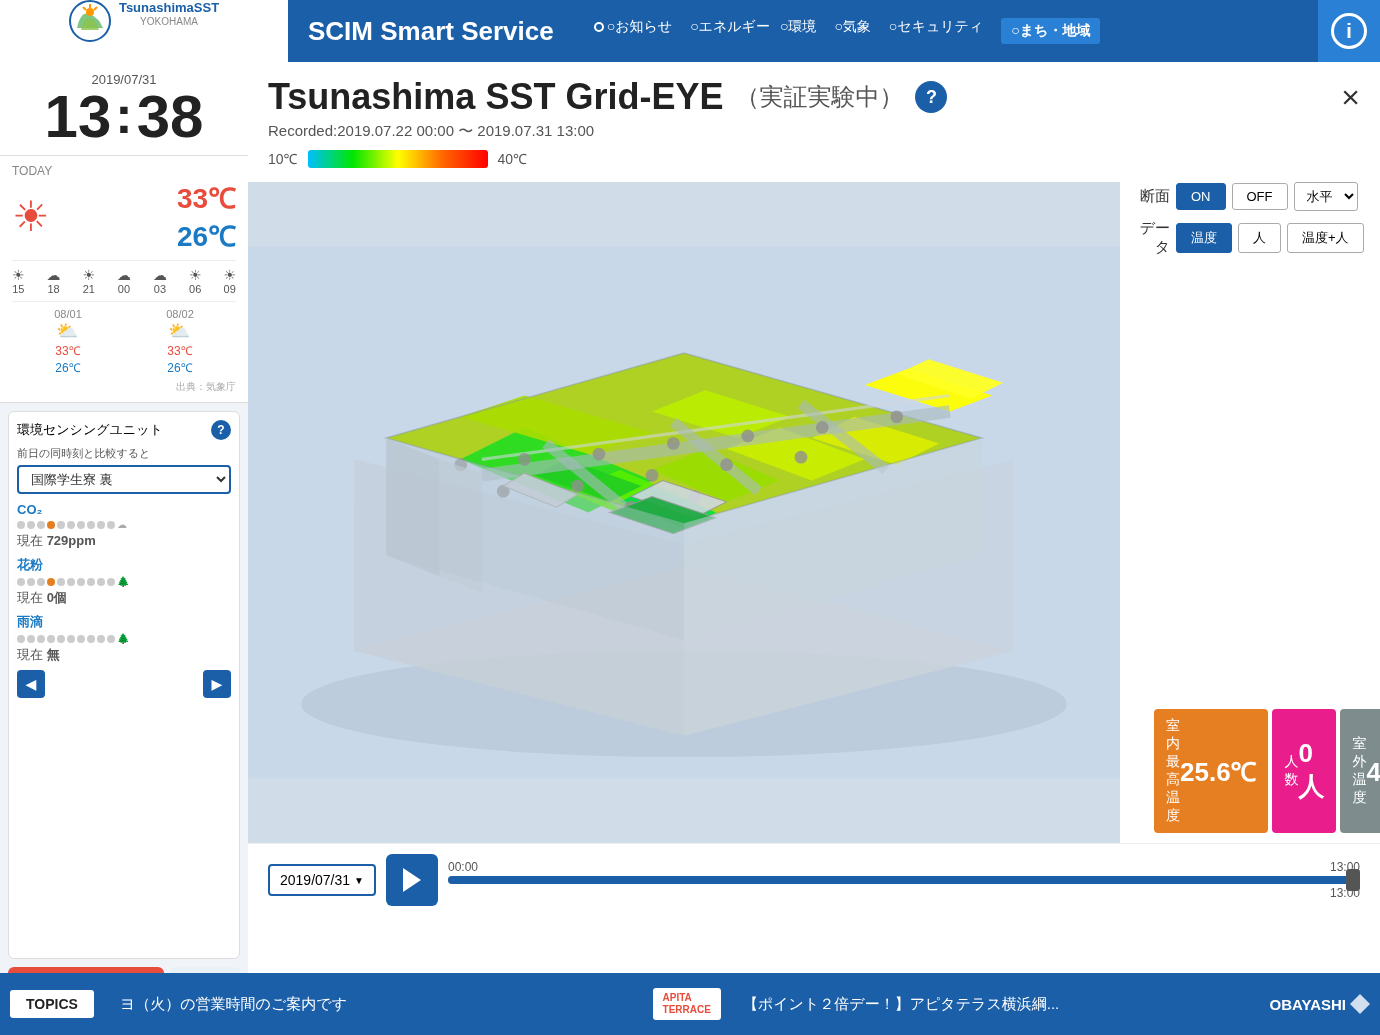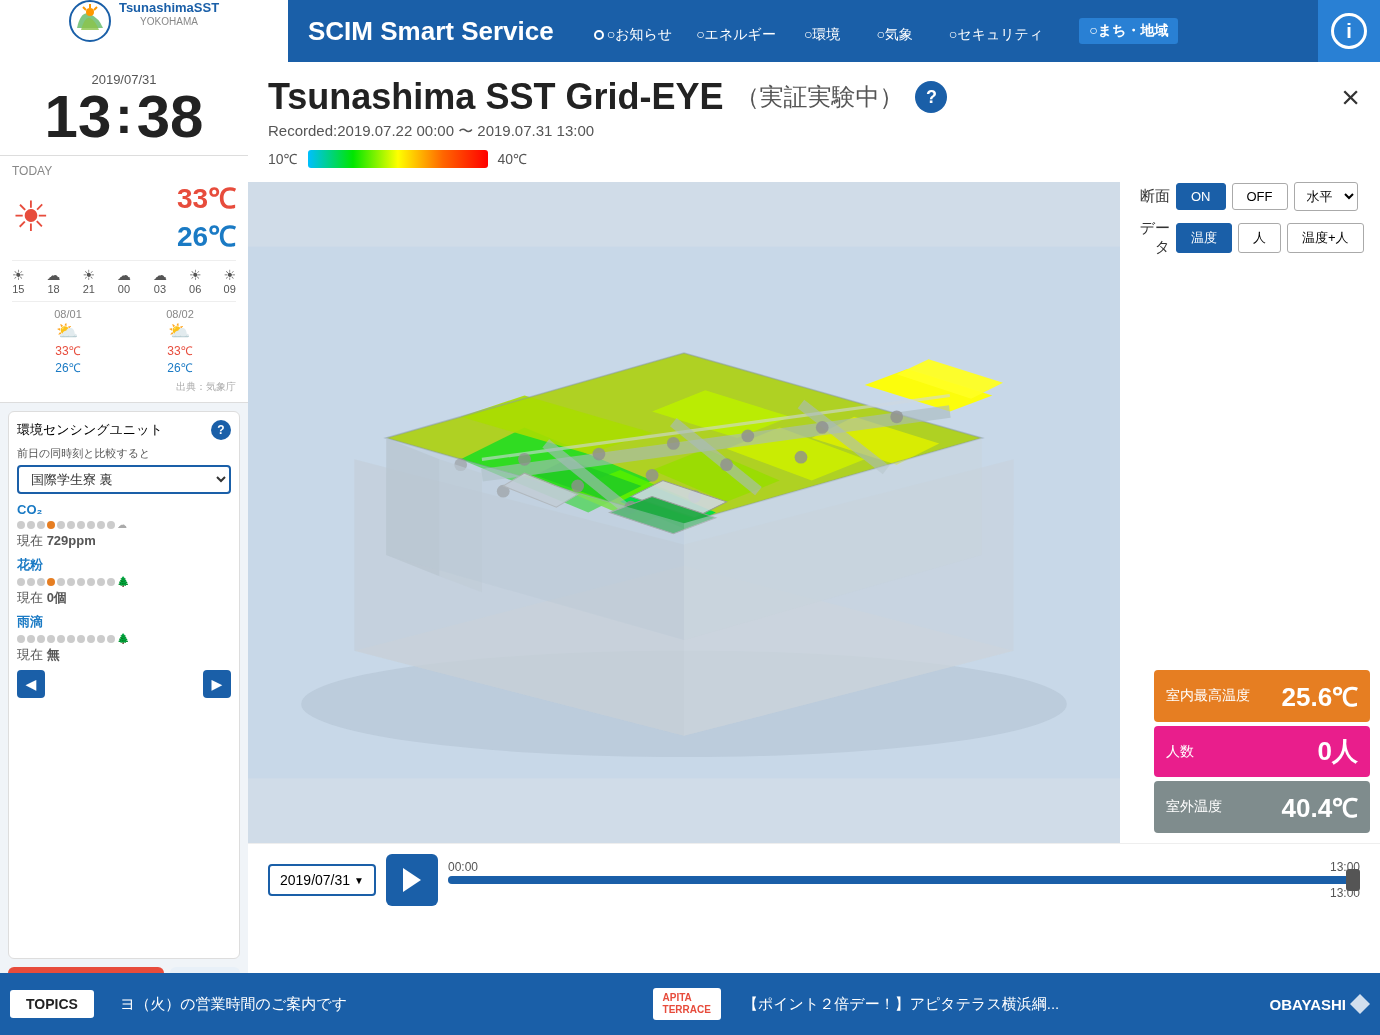--- a/index.html
+++ b/index.html
@@ -44,22 +44,22 @@
     .nav-title {
       color: white;
       font-size: 26px;
       font-weight: bold;
       padding-left: 20px;
       padding-right: 40px;
       flex-shrink: 0;
     }
     .nav-links {
       display: flex;
-      align-items: flex-end;
-      gap: 24px;
+      align-items: flex-start;
+      gap: 6px;
       flex: 1;
     }
     .nav-link {
       color: white;
       font-size: 14px;
       display: flex;
       align-items: center;
       gap: 3px;
       cursor: pointer;
       white-space: nowrap;
@@ -456,21 +456,21 @@
       cursor: pointer;
     }
 
     
     .stats-cards {
       position: absolute;
       right: 10px;
       bottom: 140px;
       width: 240px;
       display: flex;
-      flex-direction: column;
+      flex-direction: row;
       gap: 4px;
       padding-left: 24px;
     }
     .stat-card {
       display: flex;
       align-items: center;
       justify-content: space-between;
       padding: 8px 12px;
       border-radius: 4px;
       color: white;
@@ -634,21 +634,21 @@
       <div class="logo-text">TsunashimaSST</div>
       <div style="font-size:10px;color:#888;text-align:center;">YOKOHAMA</div>
     </div>
   </div>
   <div class="nav-title">SCIM Smart Service</div>
   <div class="nav-links">
     <span class="nav-link">
       <span class="circle"></span>
       <span>○お知らせ</span>
     </span>
-    <span class="nav-link" style="">
+    <span class="nav-link" style="margin-left:12px;">
       <span>○エネルギー</span>
     </span>
     <span class="nav-link" style="margin-left:4px;">
       <span>○環境</span>
     </span>
     <span class="nav-link" style="margin-left:12px;">
       <span>○気象</span>
     </span>
     <span class="nav-link" style="margin-left:12px;">
       <span>○セキュリティ</span>

